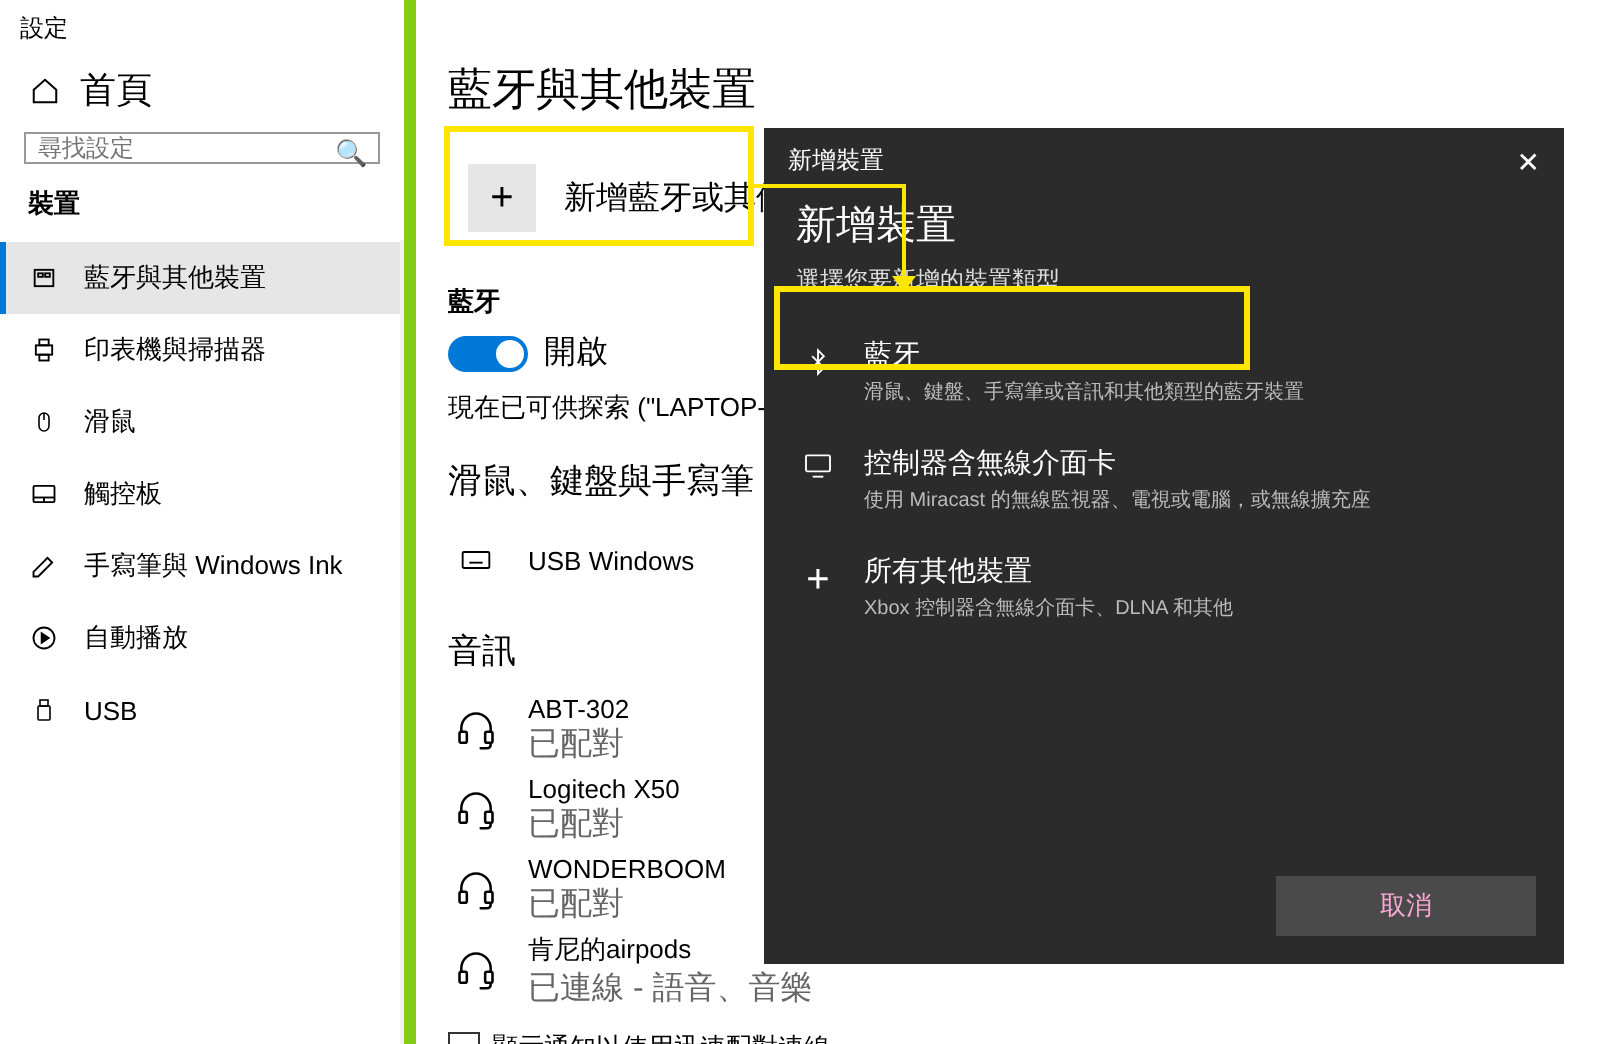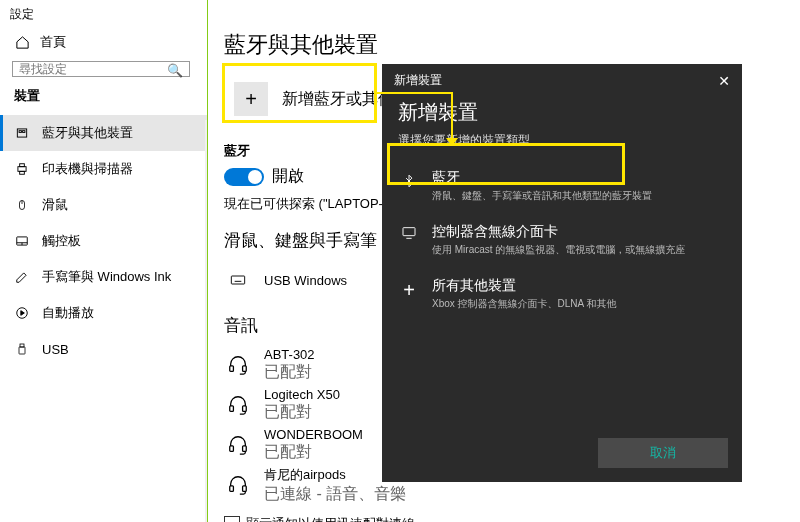--- a/index.html
+++ b/index.html
@@ -1,26 +1,26 @@
 <!DOCTYPE html>
 <html><head>
 <meta charset="utf-8">
 <style>
   * { box-sizing: border-box; margin: 0; padding: 0; font-family: "Microsoft JhengHei", "Segoe UI", sans-serif; }
   body { width: 800px; height: 522px; overflow: hidden; background: #fff; color: #000; position: relative; }
 
   .topbar { display: flex; align-items: center; padding: 6px 10px; font-size: 12px; }
-  .home-row { display: flex; align-items: center; gap: 10px; padding: 4px 14px 8px; font-size: 13px; text-align: center; }
+  .home-row { display: flex; align-items: center; gap: 10px; padding: 4px 14px 8px; font-size: 18px; text-align: center; }
   .search-row { padding: 0 12px 6px; }
   .search-input { width: 178px; height: 16px; border: 1px solid #999; font-size: 12px; padding: 0 6px; }
   .search-wrap { position: relative; display: inline-block; }
   .search-glyph { position: absolute; right: 6px; top: 4px; font-size: 13px; color: #444; }
 
   .section-header { padding: 4px 14px 8px; font-size: 13px; font-weight: 700; }
-  .sidebar { width: 208px; position: absolute; left:0; top:0; bottom:0; border-right: 1px solid #84cc16; }
+  .sidebar { width: 208px; position: absolute; left:0; top:0; bottom:0; border-right: 6px solid #84cc16; }
   .sidebar-scroll { position:absolute; right:0; top:120px; bottom:0; width:2px; background:#f0f0f0; }
 
   .nav { margin-top: 2px; }
   .nav-item { display: flex; align-items: center; gap: 12px; height: 36px; padding: 0 14px; font-size: 13px; cursor: default; }
   .nav-item.active { background: #e6e6e6; border-left: 3px solid #0078d7; padding-left: 11px; }
   .nav-icon { width: 16px; display: inline-flex; justify-content: center; font-size: 14px; }
 
   .main { position:absolute; left:224px; top:8px; right:0; bottom:0; overflow:hidden; }
   .page-title { font-size: 22px; font-weight: 400; margin: 22px 0 14px; }
   .add-device-btn { display:flex; align-items:center; gap:14px; width:320px; height:50px; padding:0 10px; }
@@ -37,30 +37,30 @@
   .device-sub { font-size:16px; color:#666; }
 
   .checkbox-row { display:flex; align-items:center; gap:6px; font-size:13px; margin-top:10px; }
   .cbox { width:16px; height:16px; border:1px solid #333; }
 
   
   .hl1 { position:absolute; border:3px solid #ffe600; pointer-events:none; }
   .arrow-line { position:absolute; background:#ffe600; }
 
   
-  .dialog { position:absolute; left:382px; top:64px; width:360px; height:418px; background:#2b2b2b; color:#fff; font-size:12px; }
+  .dialog { position:absolute; left:382px; top:64px; width:400px; height:418px; background:#2b2b2b; color:#fff; font-size:12px; }
   .dialog-title { padding:8px 12px; font-size:12px; display:flex; justify-content:space-between; align-items:center; }
   .close-x { font-size:14px; cursor:default; }
   .dialog-head { font-size:20px; padding:2px 16px 4px; }
   .dialog-sub { font-size:12px; padding:2px 16px 10px; color:#ddd; }
   .dlg-item { display:flex; gap:12px; padding:10px 16px; align-items:flex-start; }
   .dlg-icon { width:22px; font-size:16px; margin-top:2px; display:flex; justify-content:center; }
   .dlg-label { font-size:14px; }
   .dlg-desc { font-size:10px; color:#bbb; margin-top:2px; }
-  .dlg-cancel { position:absolute; right:14px; bottom:14px; width:130px; height:30px; background:#4a4a4a; color:#14b8a6; display:flex; align-items:center; justify-content:center; font-size:13px; }
+  .dlg-cancel { position:absolute; right:14px; bottom:14px; width:130px; height:30px; background:#4a4a4a; color:#f9a8d4; display:flex; align-items:center; justify-content:center; font-size:13px; }
 
   svg { display:block; }
 </style>
 </head>
 <body>
 
 <div class="sidebar">
   <div class="topbar">設定</div>
   <div class="home-row">
     <span class="nav-icon">

